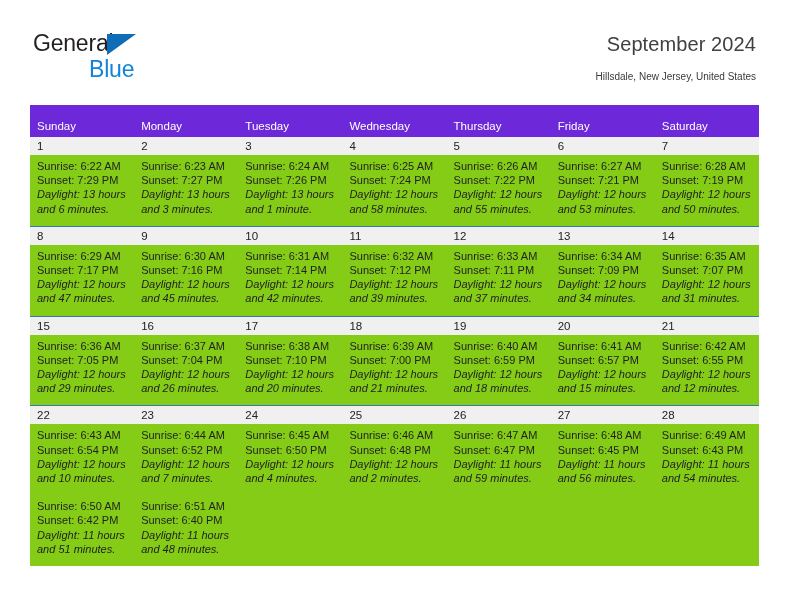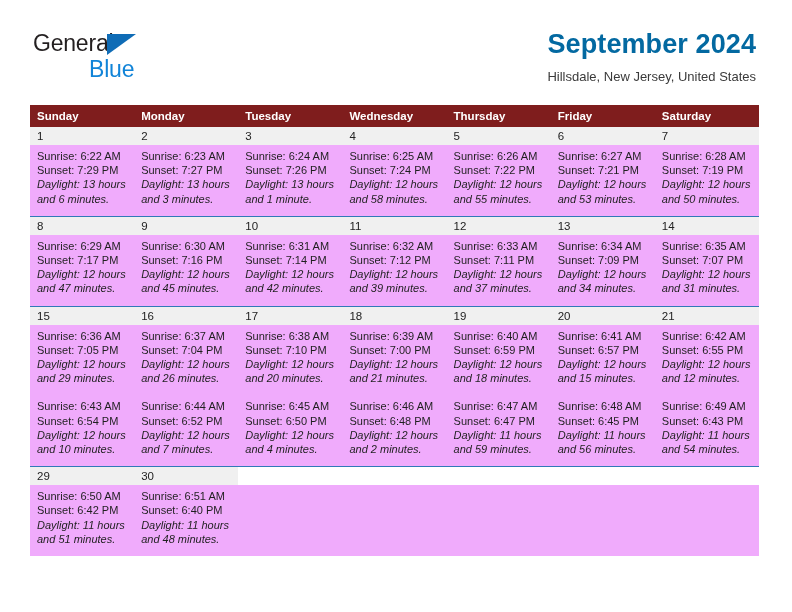--- a/index.html
+++ b/index.html
@@ -64,71 +64,71 @@
     line-height: 26px;
   }
 
   .title-block {
     position: absolute;
     right: 36px;
     top: 28px;
     text-align: right;
   }
   .cal-title {
-    font-size: 27px;
-    font-weight: 700;
-    color: #0369a1;
+    font-size: 20px;
+    font-weight: 400;
+    color: #404040;
     line-height: 32px;
     letter-spacing: 0.1px;
   }
   .cal-subtitle {
     margin-top: 8px;
-    font-size: 13px;
+    font-size: 10px;
     font-weight: 400;
     color: #3a3a3a;
     line-height: 18px;
   }
 
   
   .calendar {
     position: absolute;
     left: 30px;
     top: 105px;
     width: 729px;
     border-collapse: collapse;
     table-layout: fixed;
   }
   .calendar th {
-    background: #7f1d1d;
+    background: #6d28d9;
     color: #ffffff;
     font-size: 11.5px;
-    font-weight: 700;
+    font-weight: 400;
     text-align: left;
-    padding: 5px 0 5px 7px;
+    padding: 15px 0 5px 7px;
     height: 19px;
     box-sizing: border-box;
     border: none;
   }
   .calendar col { width: 104.14px; }
 
   .daynum-row td {
     background: #f0f0f0;
     font-size: 11.5px;
     color: #222222;
     padding: 3px 0 3px 7px;
     height: 17px;
     box-sizing: border-box;
     border-top: 1px solid #3179b8;
     vertical-align: top;
   }
   .daynum-row.first td { border-top: none; }
   .daynum-row td.empty { background: #ffffff; border-top: 1px solid #3179b8; }
 
   .info-row td {
-    background: #f0abfc;
+    background: #84cc16;
     font-size: 11px;
     color: #1f1f1f;
     padding: 4px 8px 10px 7px;
     vertical-align: top;
     line-height: 14.2px;
     height: 69px;
     box-sizing: border-box;
   }
   .info-row td .line { white-space: nowrap; }
   .info-row td .daylight { white-space: normal; font-style: italic; }
@@ -310,20 +310,29 @@
           <div class="line">Sunset: 6:57 PM</div>
           <div class="daylight">Daylight: 12 hours and 15 minutes.</div>
         </td>
         <td>
           <div class="line">Sunrise: 6:42 AM</div>
           <div class="line">Sunset: 6:55 PM</div>
           <div class="daylight">Daylight: 12 hours and 12 minutes.</div>
         </td>
       </tr>
 
+      <tr class="daynum-row">
+        <td>22</td>
+        <td>23</td>
+        <td>24</td>
+        <td>25</td>
+        <td>26</td>
+        <td>27</td>
+        <td>28</td>
+      </tr>
       <tr class="info-row">
         <td>
           <div class="line">Sunrise: 6:43 AM</div>
           <div class="line">Sunset: 6:54 PM</div>
           <div class="daylight">Daylight: 12 hours and 10 minutes.</div>
         </td>
         <td>
           <div class="line">Sunrise: 6:44 AM</div>
           <div class="line">Sunset: 6:52 PM</div>
           <div class="daylight">Daylight: 12 hours and 7 minutes.</div>
@@ -348,29 +357,20 @@
           <div class="line">Sunset: 6:45 PM</div>
           <div class="daylight">Daylight: 11 hours and 56 minutes.</div>
         </td>
         <td>
           <div class="line">Sunrise: 6:49 AM</div>
           <div class="line">Sunset: 6:43 PM</div>
           <div class="daylight">Daylight: 11 hours and 54 minutes.</div>
         </td>
       </tr>
 
-      <tr class="daynum-row">
-        <td>29</td>
-        <td>30</td>
-        <td class="empty"></td>
-        <td class="empty"></td>
-        <td class="empty"></td>
-        <td class="empty"></td>
-        <td class="empty"></td>
-      </tr>
       <tr class="info-row">
         <td>
           <div class="line">Sunrise: 6:50 AM</div>
           <div class="line">Sunset: 6:42 PM</div>
           <div class="daylight">Daylight: 11 hours and 51 minutes.</div>
         </td>
         <td>
           <div class="line">Sunrise: 6:51 AM</div>
           <div class="line">Sunset: 6:40 PM</div>
           <div class="daylight">Daylight: 11 hours and 48 minutes.</div>

